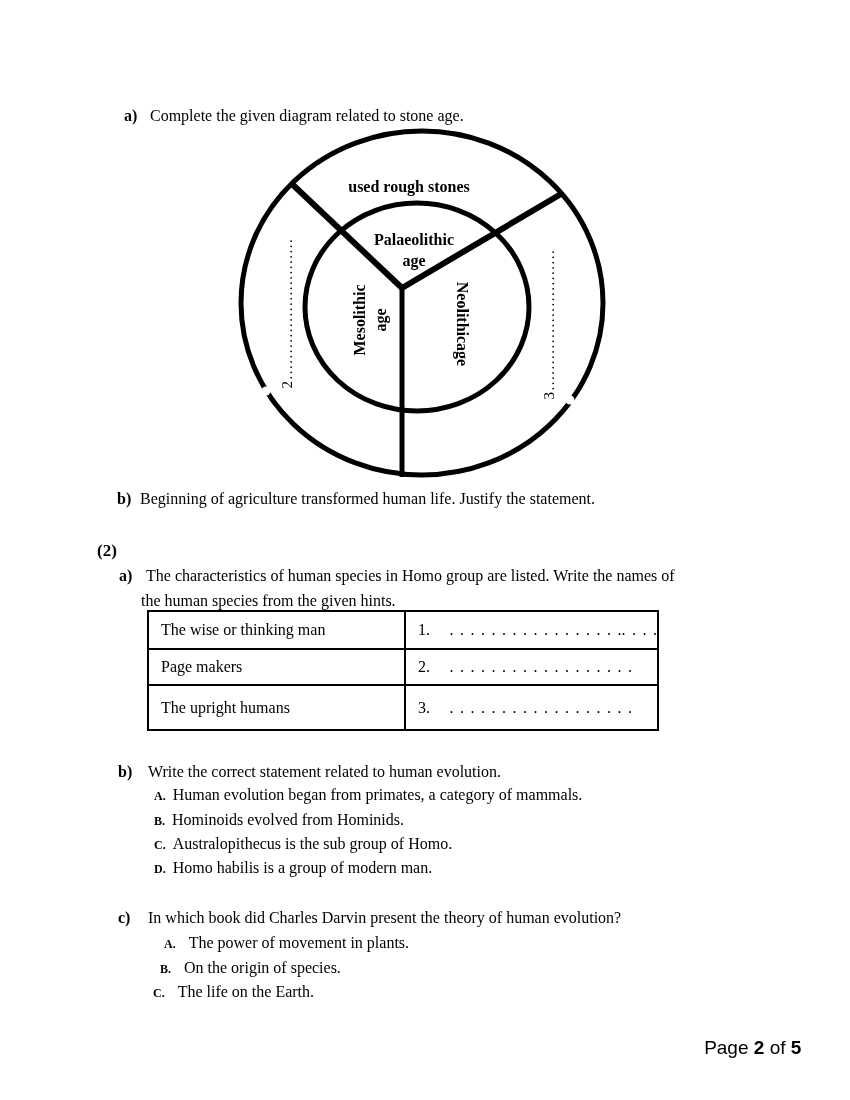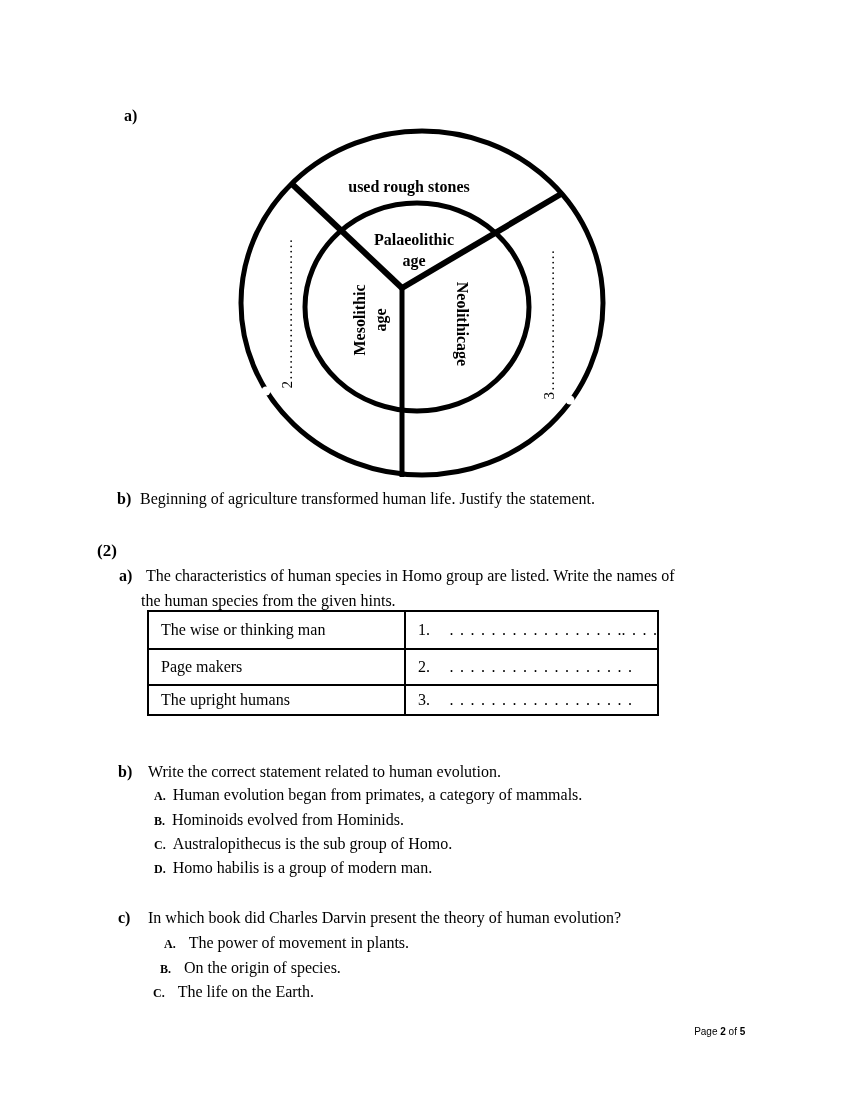--- a/index.html
+++ b/index.html
@@ -26,30 +26,31 @@
     position:absolute; font-weight:bold; font-size:16px; line-height:21px;
     text-align:center; white-space:nowrap; transform:translate(-50%,-50%);
   }
   .dt div { line-height:21px; }
   .rotccw { transform:translate(-50%,-50%) rotate(-90deg); }
   .rotcw  { transform:translate(-50%,-50%) rotate(90deg); }
   .leader { font-weight:normal; font-size:15px; letter-spacing:1.5px; }
   
   .footer {
     position:absolute; left:683px; top:1015px;
-    font-family:"Liberation Sans", sans-serif; font-size:10px; white-space:pre;
+    font-family:"Liberation Sans", sans-serif; font-size:19px; white-space:pre;
   }
   svg.diagram { position:absolute; left:0; top:0; }
 </style>
 </head>
 <body>
 
 <div class="page">
 
   <div class="t b" style="left:124px;top:106px">a)</div>
+  <div class="t" style="left:150px;top:106px">Complete the given diagram related to stone age.</div>
 
   <svg class="diagram" width="850" height="500" viewBox="0 0 850 500">
     <ellipse cx="422" cy="303" rx="181" ry="172" fill="none" stroke="#000" stroke-width="5"></ellipse>
     <ellipse cx="417" cy="307" rx="112" ry="104" fill="none" stroke="#000" stroke-width="5"></ellipse>
     <line x1="402" y1="288" x2="292" y2="184" stroke="#000" stroke-width="6"></line>
     <line x1="402" y1="288" x2="561" y2="194" stroke="#000" stroke-width="6"></line>
     <line x1="402" y1="288" x2="402" y2="477" stroke="#000" stroke-width="5"></line>
     <circle cx="266" cy="391" r="4.5" fill="#ffffff"></circle>
     <circle cx="570" cy="400" r="4.5" fill="#ffffff"></circle>
   </svg>
@@ -88,21 +89,21 @@
       </colgroup>
     <tbody>
         <tr style="height:38px">
       <td>The wise or thinking man</td>
       <td class="ans">1.   . . . . . . . . . . . . . . . . .. . . .</td>
     </tr>
     <tr style="height:36px">
       <td>Page makers</td>
       <td class="ans">2.   . . . . . . . . . . . . . . . . . .</td>
     </tr>
-    <tr style="height:30px">
+    <tr style="height:45px">
       <td>The upright humans</td>
       <td class="ans">3.   . . . . . . . . . . . . . . . . . .</td>
     </tr>
   </tbody>
     </table>
 
   <div class="t b" style="left:118px;top:762px">b)</div>
   <div class="t" style="left:148px;top:762px">Write the correct statement related to human evolution.</div>
 
   <div class="opt" style="left:148px;top:785px">

